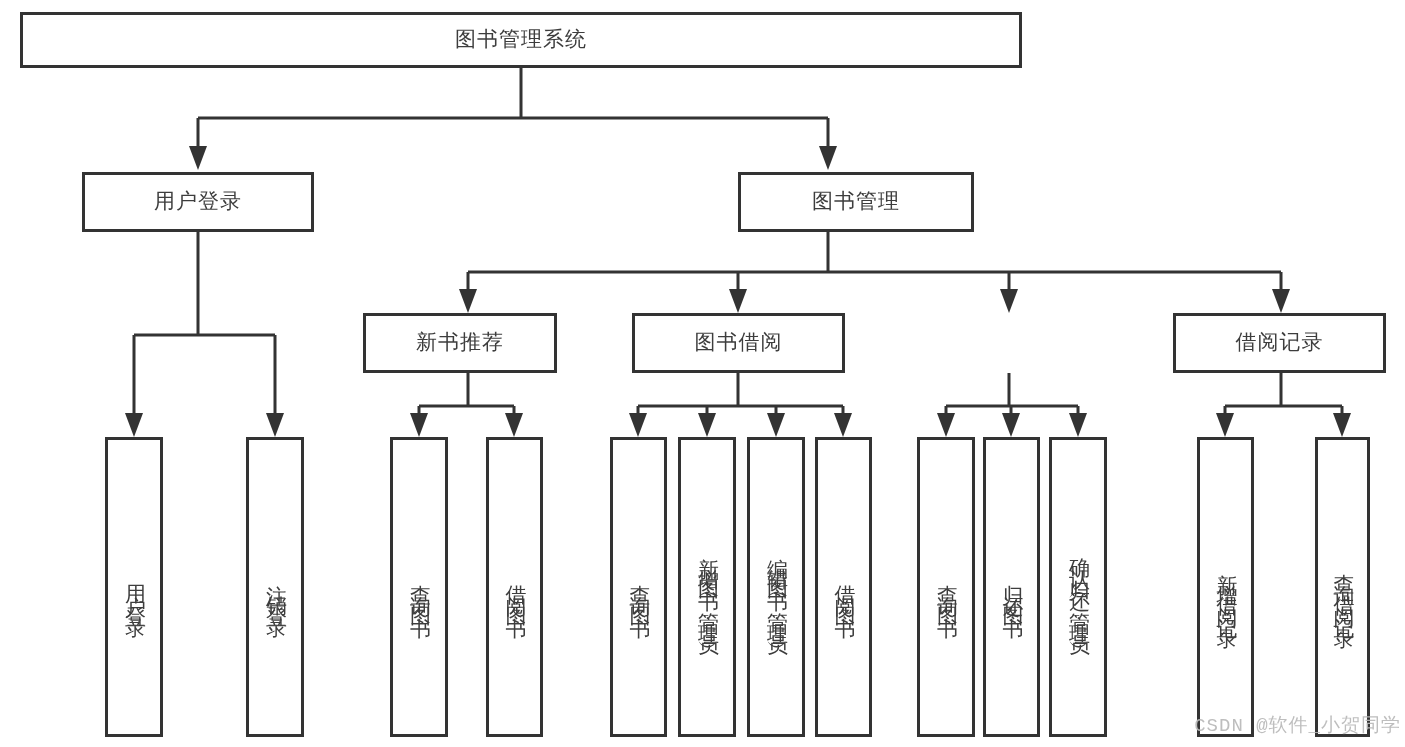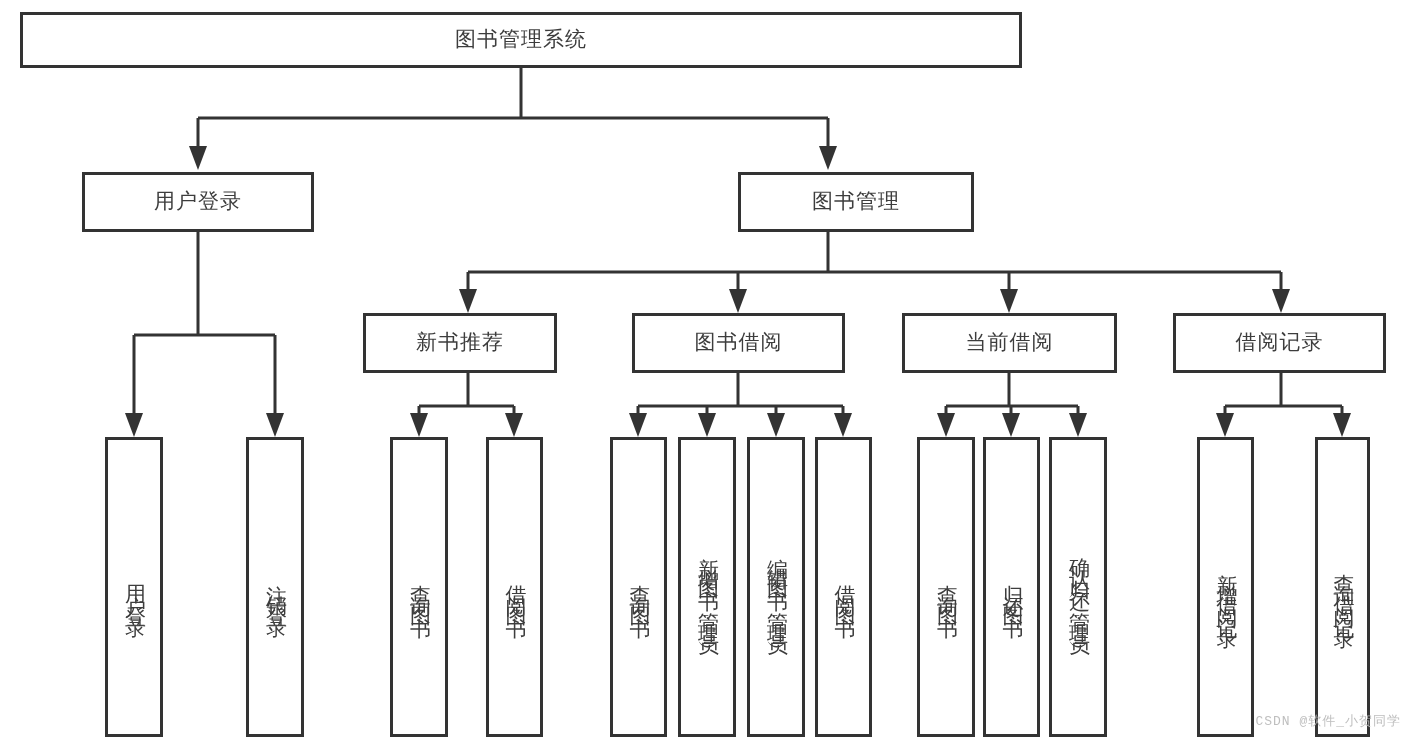--- a/index.html
+++ b/index.html
@@ -34,21 +34,21 @@
   .node.h{letter-spacing:1px;}
   .node.v{
     writing-mode:vertical-rl;
     letter-spacing:11px;
     padding-top:6px;
   }
   .watermark{
     position:absolute;
     top:712px;
     right:4px;
-    font-size:13px;
+    font-size:19px;
     letter-spacing:1px;
     color:var(--wm);
     opacity:.92;
     white-space:nowrap;
   }
 </style>
 </head>
 <body>
 
 <div class="stage">
@@ -89,21 +89,20 @@
     <polygon class="arrow" points="1333,413 1351,413 1342,437"></polygon>
   </svg>
 
   <div class="node h" style="left:20px;top:12px;width:1002px;height:56px;">图书管理系统</div>
 
   <div class="node h" style="left:82px;top:172px;width:232px;height:60px;">用户登录</div>
   <div class="node h" style="left:710px;top:172px;width:236px;height:60px;margin-left:28px;">图书管理</div>
 
   <div class="node h" style="left:363px;top:313px;width:194px;height:60px;">新书推荐</div>
   <div class="node h" style="left:632px;top:313px;width:213px;height:60px;">图书借阅</div>
-  <div class="node h" style="left:902px;top:313px;width:215px;height:60px;">当前借阅</div>
   <div class="node h" style="left:1173px;top:313px;width:213px;height:60px;">借阅记录</div>
 
   <div class="node v" style="left:105px;top:437px;width:58px;height:300px;">用户登录</div>
   <div class="node v" style="left:246px;top:437px;width:58px;height:300px;">注销登录</div>
 
   <div class="node v" style="left:390px;top:437px;width:58px;height:300px;">查询图书</div>
   <div class="node v" style="left:486px;top:437px;width:57px;height:300px;">借阅图书</div>
 
   <div class="node v" style="left:610px;top:437px;width:57px;height:300px;">查询图书</div>
   <div class="node v" style="left:678px;top:437px;width:58px;height:300px;">新增图书（管理员）</div>

